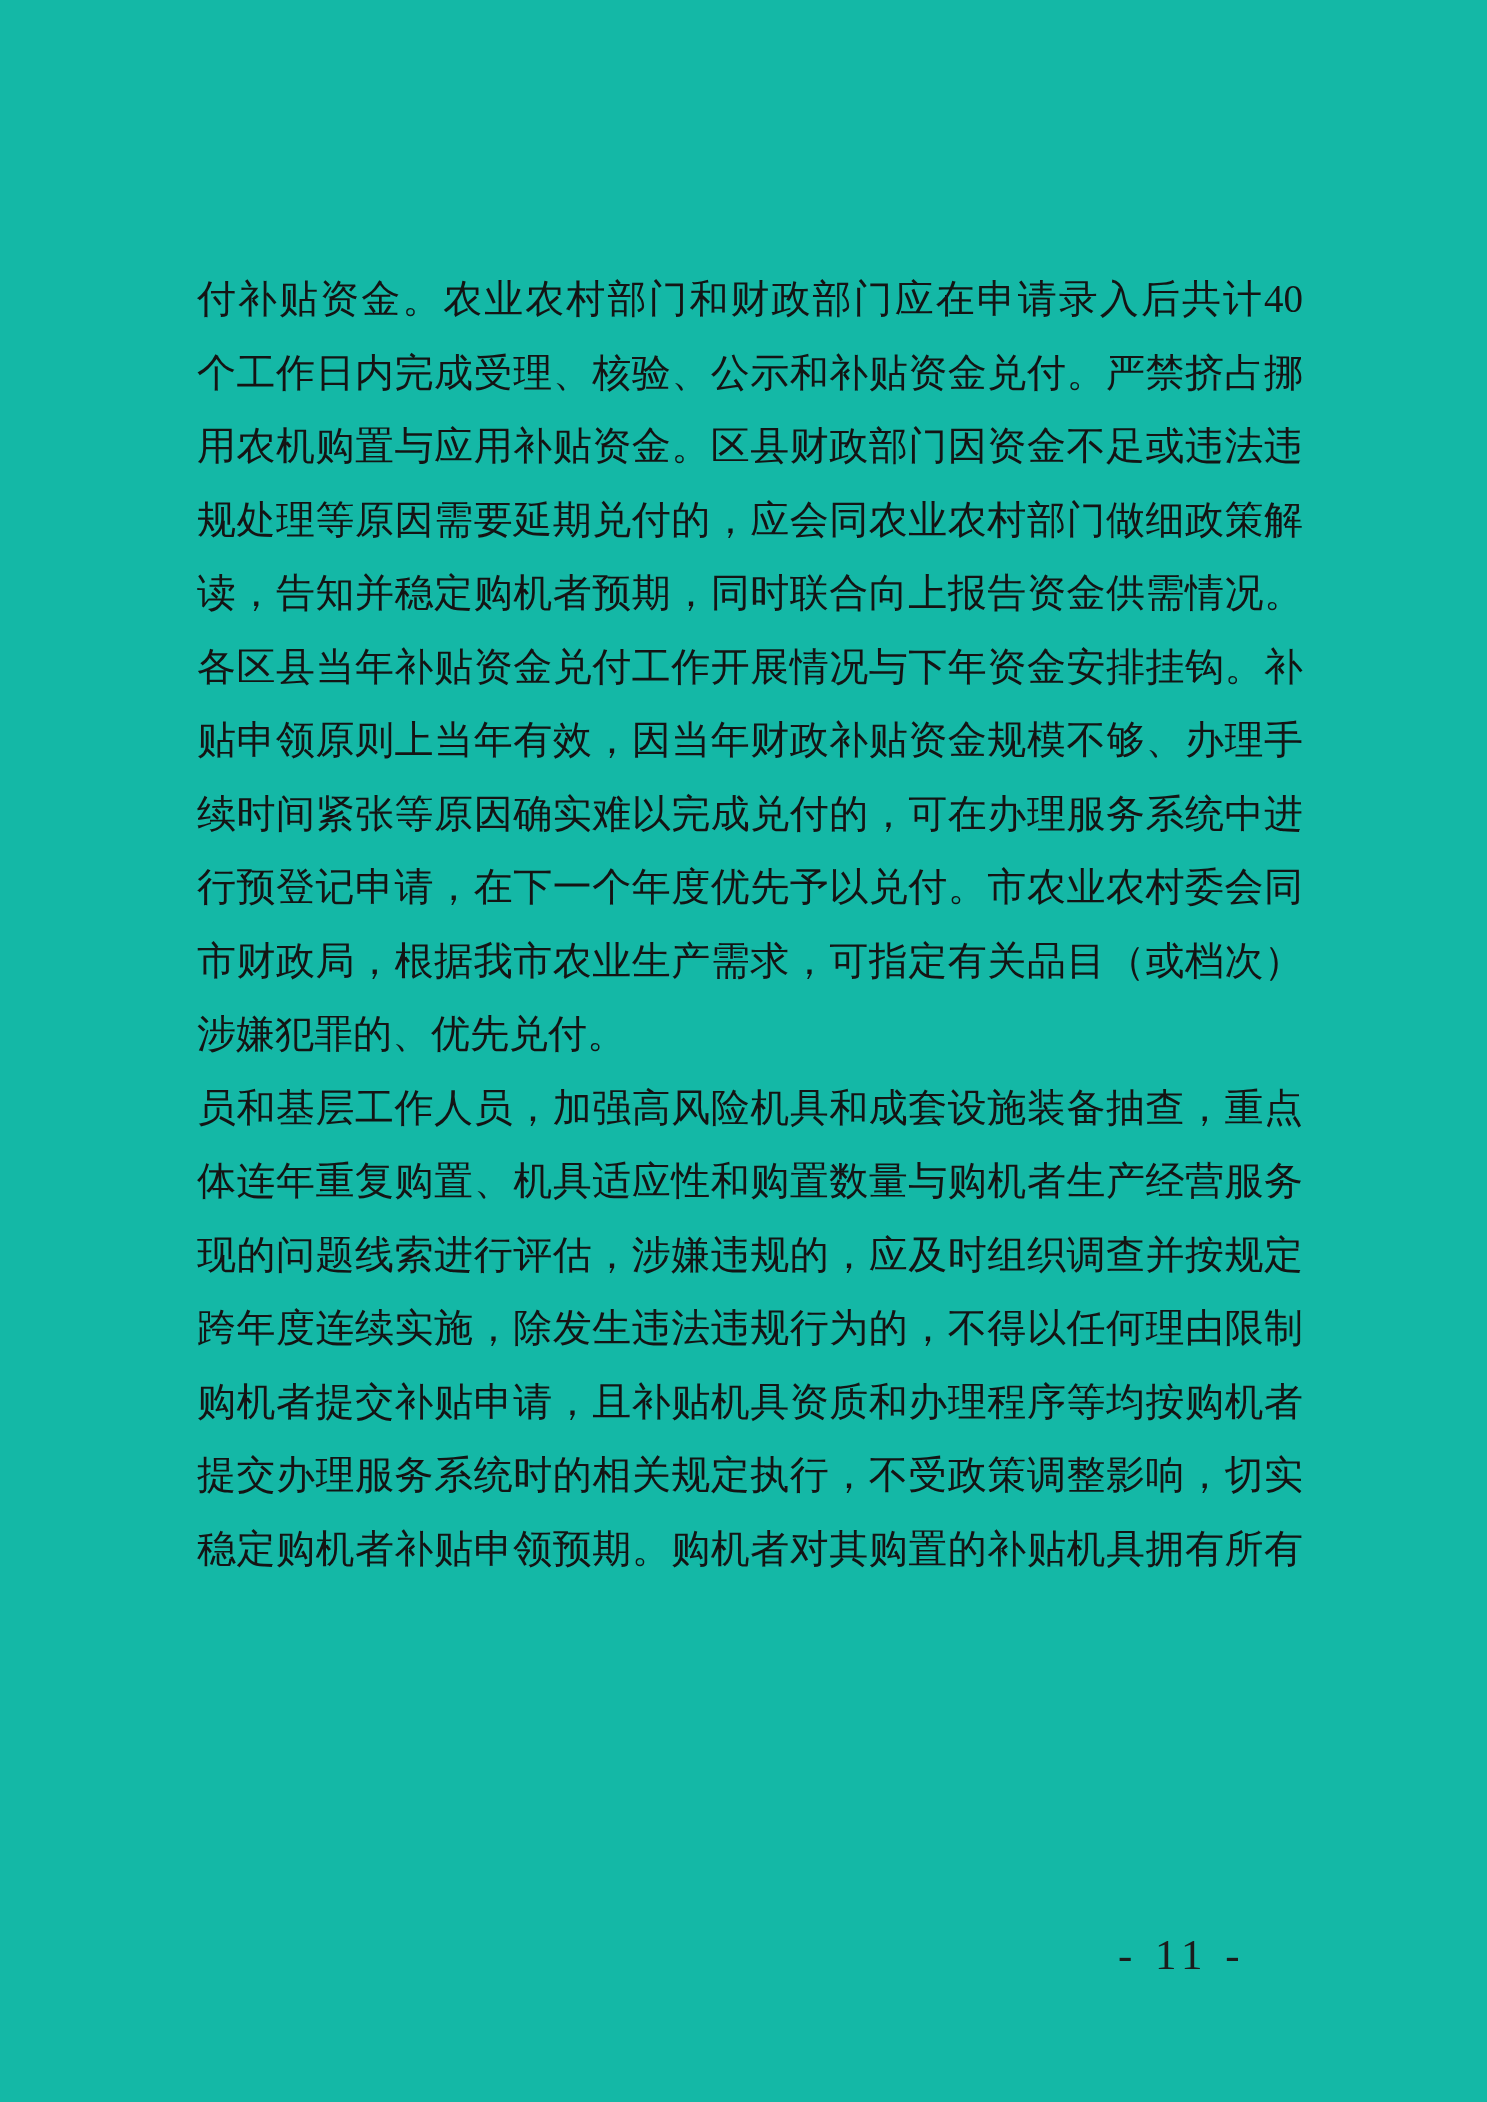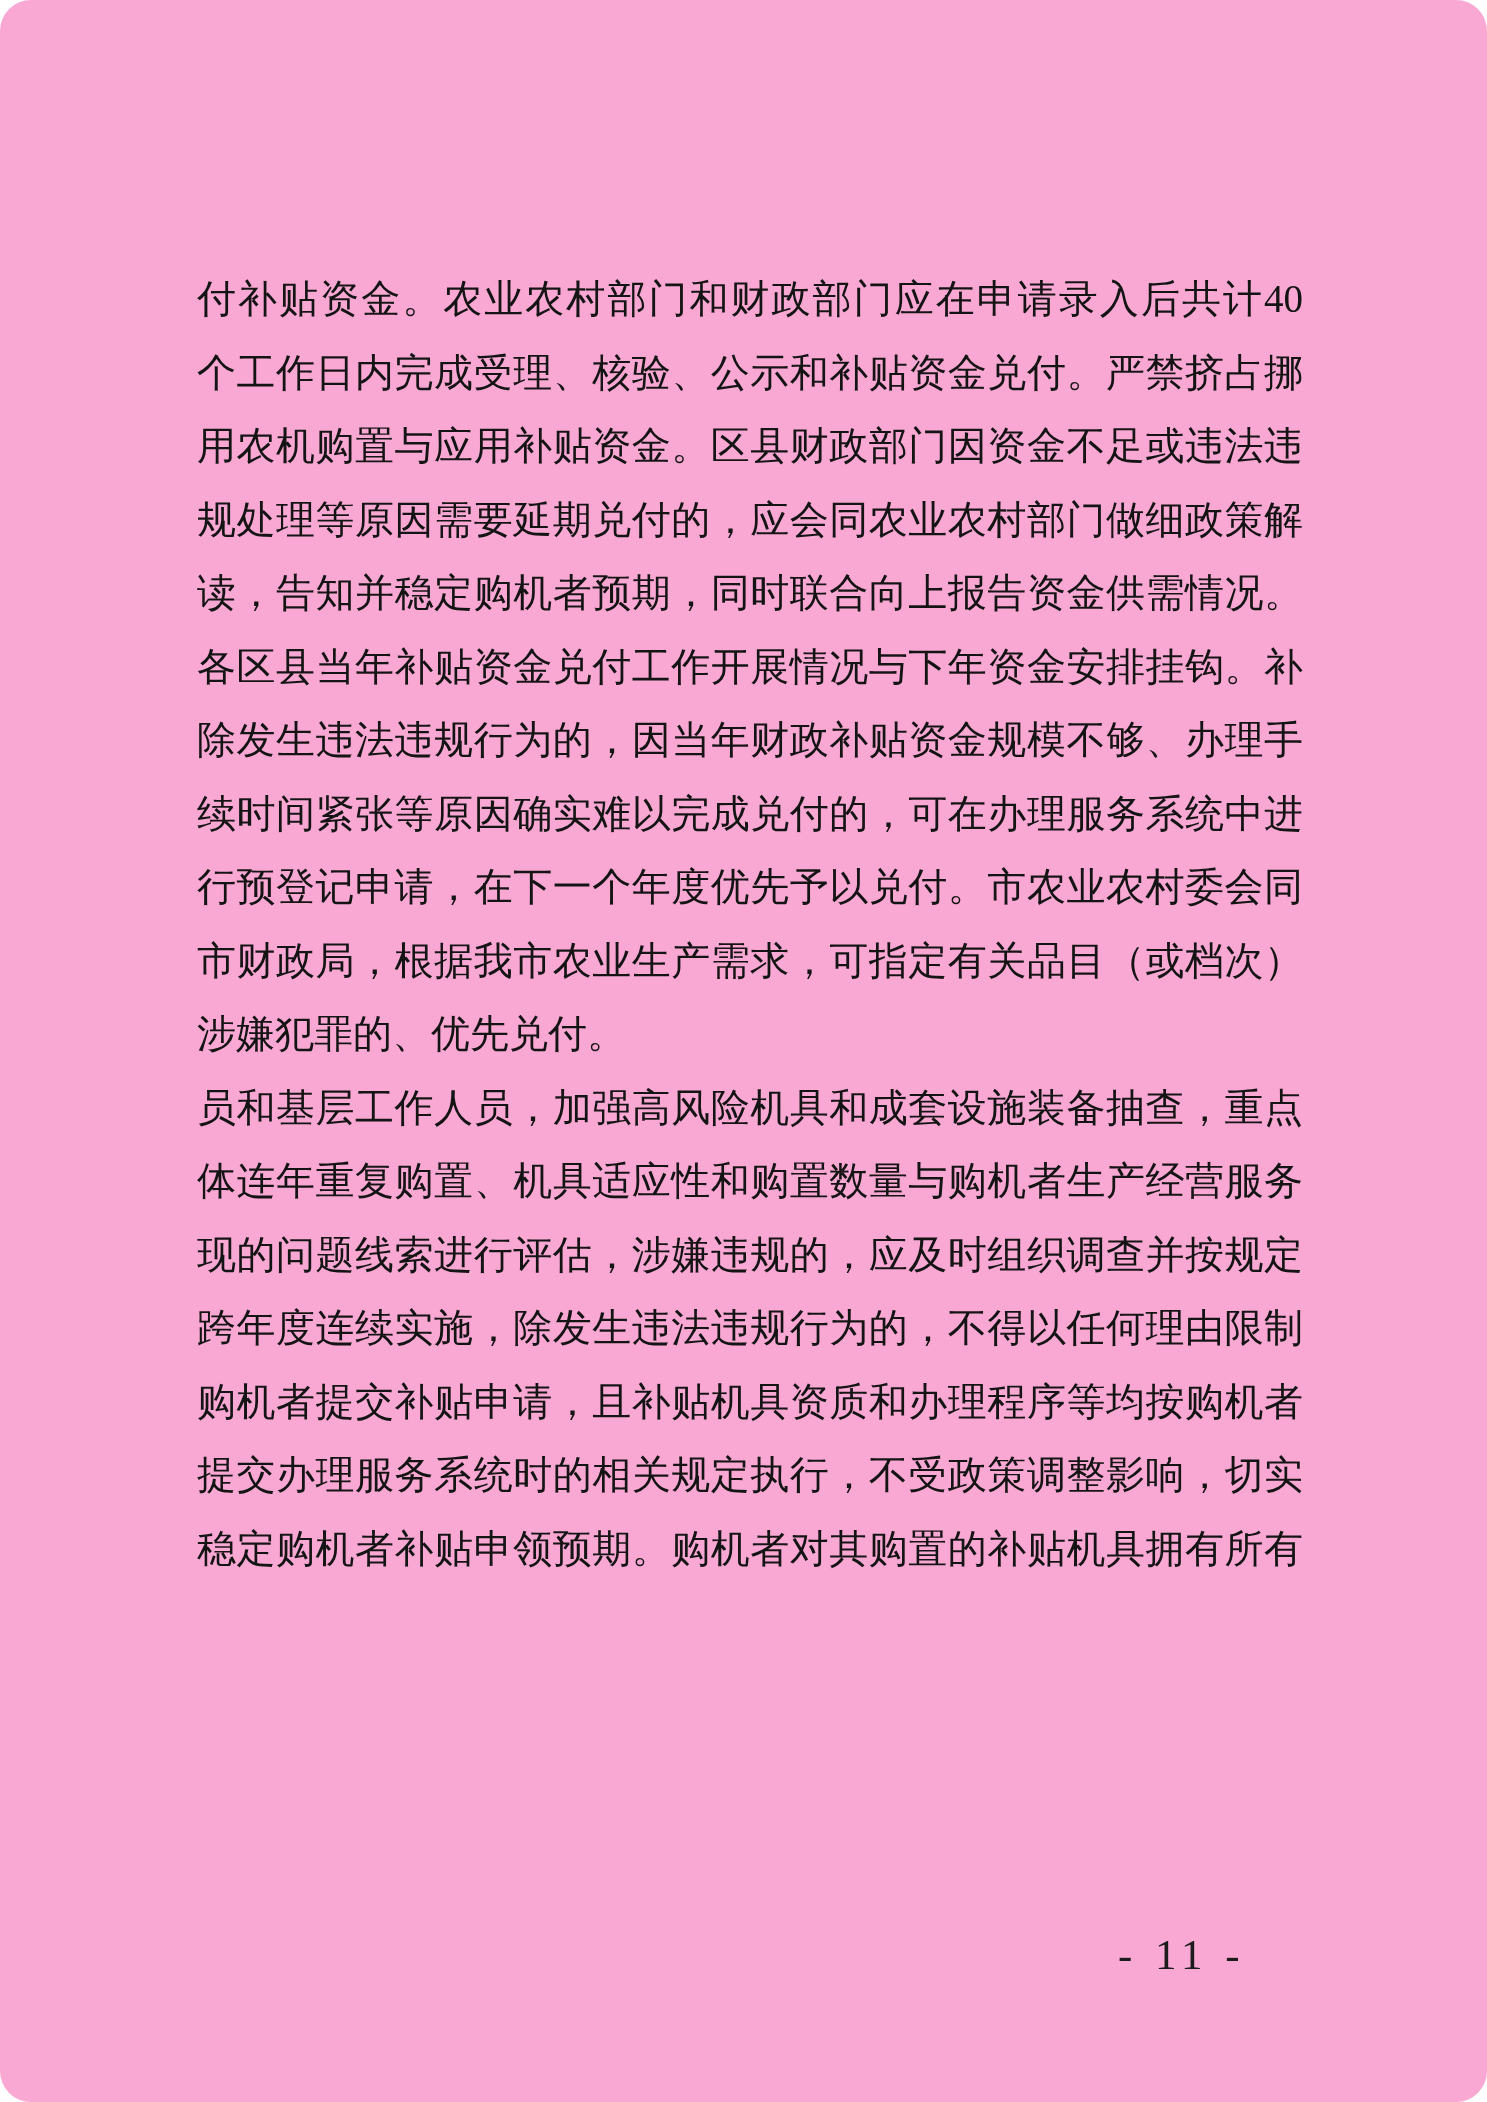--- a/index.html
+++ b/index.html
@@ -11,22 +11,21 @@
     position: relative;
     width: 1487px;
     height: 2102px;
     font-family: "Liberation Serif", "DejaVu Serif", serif;
     color: #141414;
     overflow: hidden;
   }
   .page {
     position: absolute;
     inset: 0;
-    background: #f9a8d4;
-    border-radius: 31px;
+    background: #14b8a6;
   }
   .text-block {
     position: absolute;
     left: 197px;
     top: 262px;
     width: 1106px;
     font-size: 39px;
   }
   .line {
     height: 73.5px;
@@ -62,21 +61,21 @@
 <div class="page">
 
   <div class="text-block">
 
     <div class="line">付补贴资金。农业农村部门和财政部门应在申请录入后共计40</div>
     <div class="line">个工作日内完成受理、核验、公示和补贴资金兑付。严禁挤占挪</div>
     <div class="line">用农机购置与应用补贴资金。区县财政部门因资金不足或违法违</div>
     <div class="line">规处理等原因需要延期兑付的，应会同农业农村部门做细政策解</div>
     <div class="line">读，告知并稳定购机者预期，同时联合向上报告资金供需情况。</div>
     <div class="line">各区县当年补贴资金兑付工作开展情况与下年资金安排挂钩。补</div>
-    <div class="line">除发生违法违规行为的，因当年财政补贴资金规模不够、办理手</div>
+    <div class="line">贴申领原则上当年有效，因当年财政补贴资金规模不够、办理手</div>
     <div class="line">续时间紧张等原因确实难以完成兑付的，可在办理服务系统中进</div>
     <div class="line">行预登记申请，在下一个年度优先予以兑付。市农业农村委会同</div>
     <div class="line">市财政局，根据我市农业生产需求，可指定有关品目（或档次）</div>
     <div class="line para-end">涉嫌犯罪的、优先兑付。</div>
 
 
     <div class="line">员和基层工作人员，加强高风险机具和成套设施装备抽查，重点</div>
     <div class="line">体连年重复购置、机具适应性和购置数量与购机者生产经营服务</div>
     <div class="line">现的问题线索进行评估，涉嫌违规的，应及时组织调查并按规定</div>
     <div class="line">跨年度连续实施，除发生违法违规行为的，不得以任何理由限制</div>

